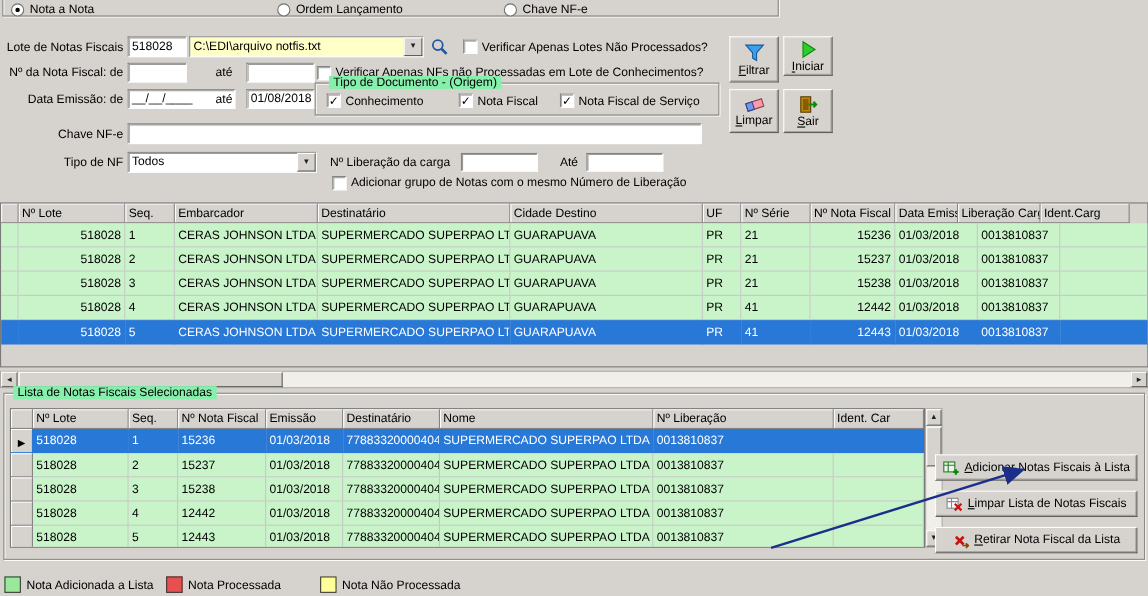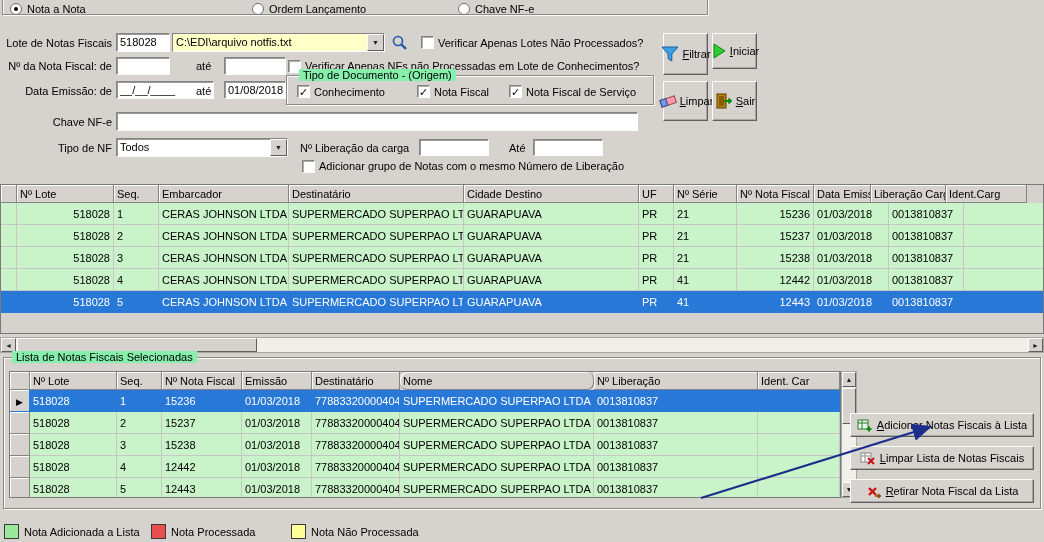--- a/index.html
+++ b/index.html
@@ -63,21 +63,21 @@
   .radio {
     width:12px; height:12px; border-radius:50%; background:#fff;
     border:1px solid #707070; position:relative; flex:none;
   }
   .radio.checked::before {
     content:""; position:absolute; left:3px; top:3px; width:4px; height:4px;
     border-radius:50%; background:#000;
   }
 
   .vbtn {
-    position:absolute; display:flex; flex-direction:row; align-items:center;
+    position:absolute; display:flex; flex-direction:column; align-items:center;
     justify-content:center; gap:2px; cursor:pointer;
   }
   .vbtn .btn-label { display:block; line-height:11px; }
   .vbtn .btn-label::first-letter { text-decoration:underline; }
 
   .list-btn {
     position:absolute; width:184px; height:24px; display:flex; align-items:center;
     justify-content:center; gap:5px; cursor:pointer; background:#d6d3ce;
     border-top:1px solid #fdfdfd; border-left:1px solid #fdfdfd;
     border-bottom:1px solid #5f5f5f; border-right:1px solid #5f5f5f;
@@ -331,21 +331,21 @@
   <span class="groupbox-title">Lista de Notas Fiscais Selecionadas</span>
 
   <div class="grid" style="left:5px; top:13px; width:832px; height:127px;">
       <div class="grid-row grid-head">
         <div class="grid-cell head" style="width: 20px;"></div>
         <div class="grid-cell head" style="width: 87px;">Nº Lote</div>
         <div class="grid-cell head" style="width: 45px;">Seq.</div>
         <div class="grid-cell head" style="width: 80px;">Nº Nota Fiscal</div>
         <div class="grid-cell head" style="width: 70px;">Emissão</div>
         <div class="grid-cell head" style="width: 88px;">Destinatário</div>
-        <div class="grid-cell head" style="width: 194px; border-radius: 7px;">Nome</div>
+        <div class="grid-cell head" style="width: 194px;">Nome</div>
         <div class="grid-cell head" style="width: 164px;">Nº Liberação</div>
         <div class="grid-cell head" style="width: 82px;">Ident. Car</div>
       </div>
       <div class="grid-row sel">
         <div class="grid-cell ind bevel" style="width: 20px;">▶</div>
         <div class="grid-cell" style="width: 87px; text-align: left;">518028</div>
         <div class="grid-cell" style="width: 45px; text-align: left;">1</div>
         <div class="grid-cell" style="width: 80px; text-align: left;">15236</div>
         <div class="grid-cell" style="width: 70px; text-align: left;">01/03/2018</div>
         <div class="grid-cell" style="width: 88px; text-align: left;">77883320000404</div>

